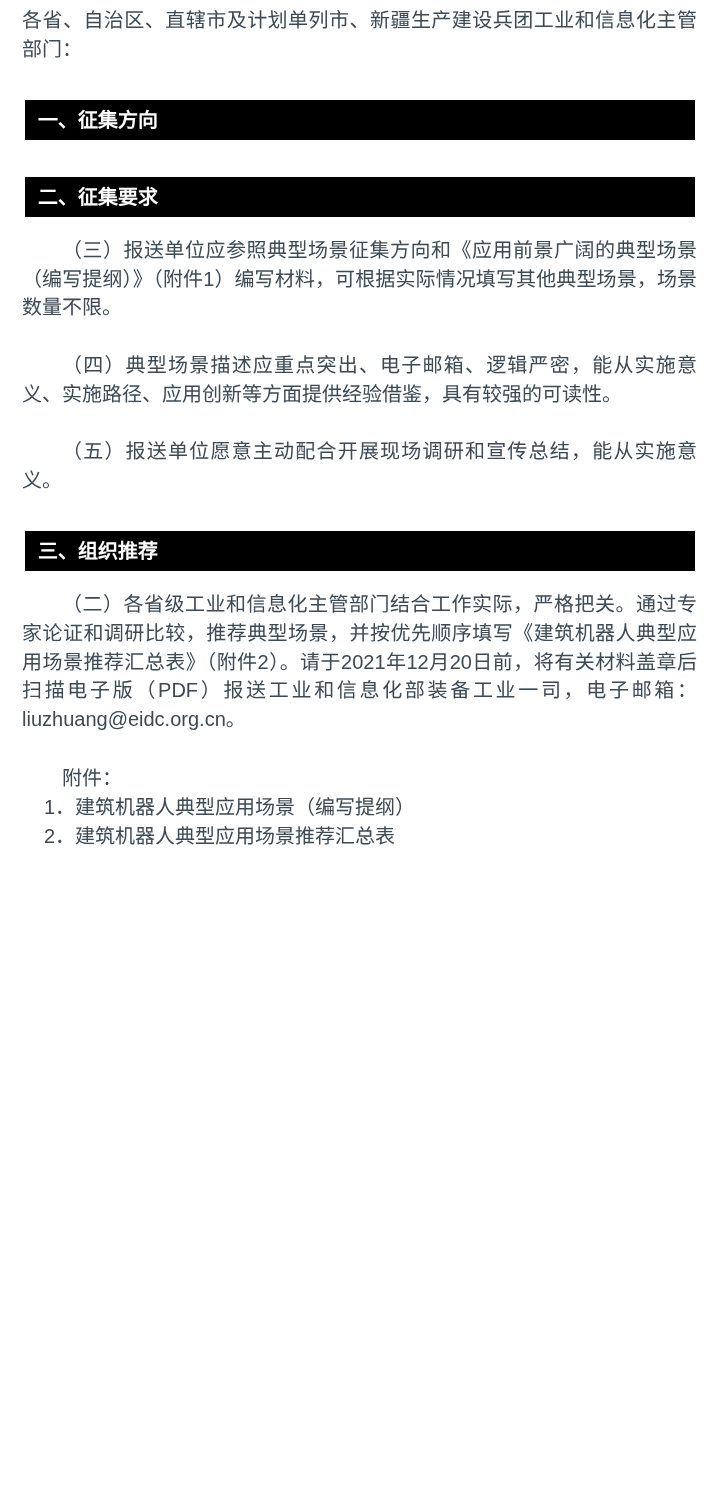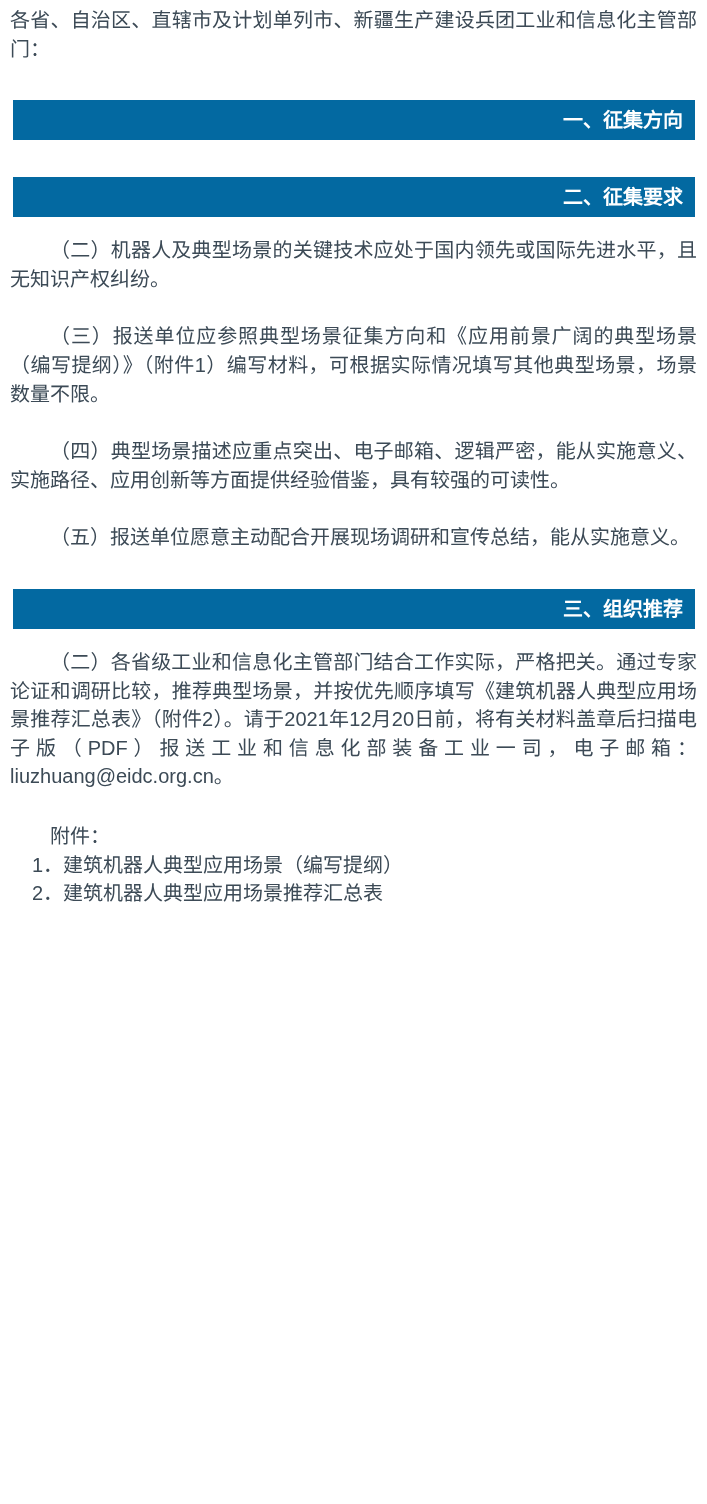--- a/index.html
+++ b/index.html
@@ -9,39 +9,39 @@
   }
   body {
     width: 707px;
     height: 1504px;
     overflow: hidden;
   }
   .doc {
     box-sizing: border-box;
     width: 707px;
     height: 1504px;
-    padding: 6px 10px 20px 10px;
+    padding: 6px 10px 20px 22px;
     font-family: "Liberation Sans", "DejaVu Sans", sans-serif;
     font-size: 20px;
     line-height: 28.6px;
     color: #3c4a56;
     text-align: justify;
   }
   .doc p { margin: 0; }
   .indent { text-indent: 2em; }
   .section-bar {
     box-sizing: border-box;
     margin: 37px 2px 19px 3px;
-    background: #0369a1;
+    background: #000000;
     color: #ffffff;
     font-weight: bold;
     font-size: 20px;
     line-height: 23px;
     padding: 9px 12px 8px 13px;
-    text-align: right;
+    text-align: left;
   }
   .section-body p + p { margin-top: 29px; }
   .attachments { margin-top: 31px; }
   .attach-label { text-indent: 2em; }
   .attach-item { text-indent: 1.1em; }
 </style>
 </head>
 <body>
 
 <div class="doc">
@@ -50,21 +50,20 @@
 
 
   <div class="section-bar">
     <span>一、征集方向</span>
   </div>
 
   <div class="section-bar">
     <span>二、征集要求</span>
   </div>
   <div class="section-body">
-    <p class="indent">（二）机器人及典型场景的关键技术应处于国内领先或国际先进水平，且无知识产权纠纷。</p>
     <p class="indent">（三）报送单位应参照典型场景征集方向和《应用前景广阔的典型场景（编写提纲）》（附件1）编写材料，可根据实际情况填写其他典型场景，场景数量不限。</p>
     <p class="indent">（四）典型场景描述应重点突出、电子邮箱、逻辑严密，能从实施意义、实施路径、应用创新等方面提供经验借鉴，具有较强的可读性。</p>
     <p class="indent">（五）报送单位愿意主动配合开展现场调研和宣传总结，能从实施意义。</p>
   </div>
 
   <div class="section-bar">
     <span>三、组织推荐</span>
   </div>
   <div class="section-body">
     <p class="indent">（二）各省级工业和信息化主管部门结合工作实际，严格把关。通过专家论证和调研比较，推荐典型场景，并按优先顺序填写《建筑机器人典型应用场景推荐汇总表》（附件2）。请于2021年12月20日前，将有关材料盖章后扫描电子版（PDF）报送工业和信息化部装备工业一司，电子邮箱：liuzhuang@eidc.org.cn。</p>

